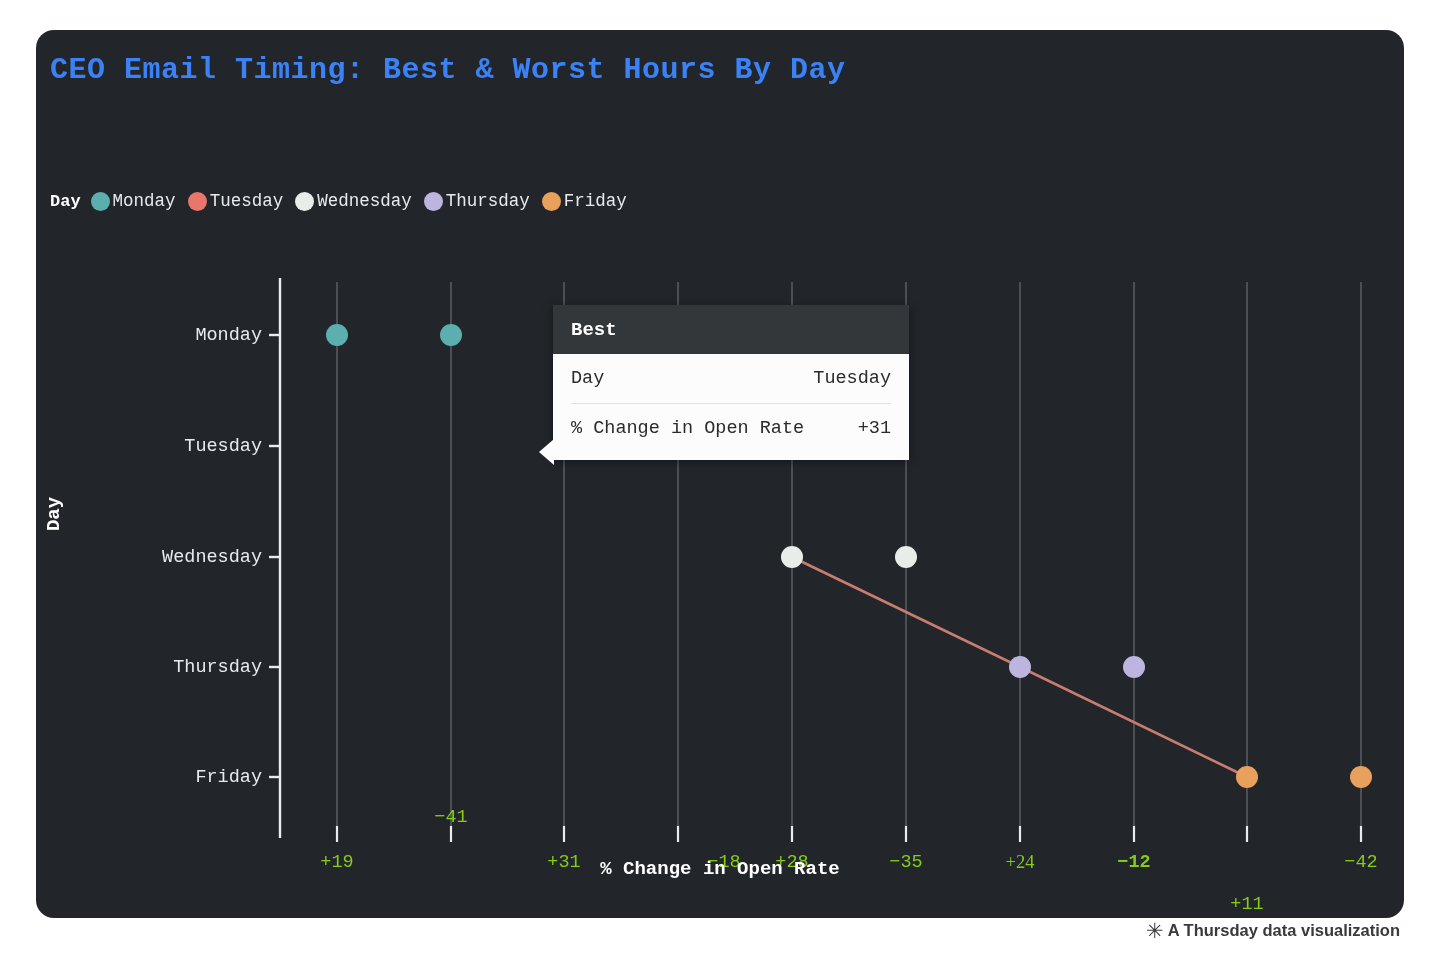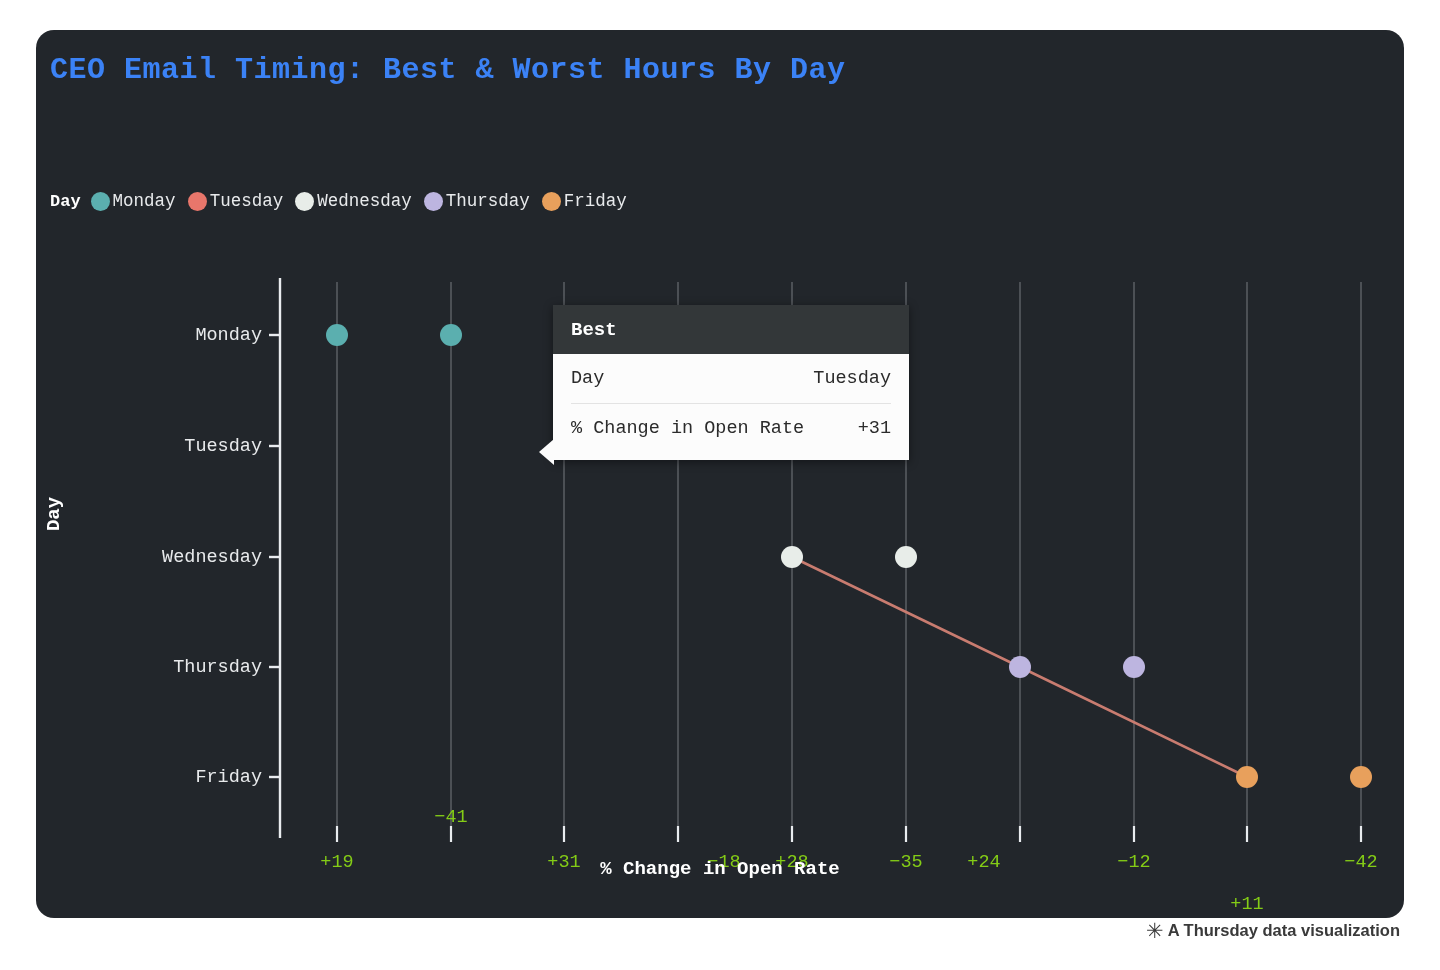--- a/index.html
+++ b/index.html
@@ -190,22 +190,22 @@
           <div class="ylabel-text" style="top: 637px; right: 1142px;">Thursday</div>
           <div class="ylabel-text" style="top: 747px; right: 1142px;">Friday</div>
         </div>
       <div id="x-labels">
           <div class="xtick-text" style="left: 301px; top: 822px;">+19</div>
           <div class="xtick-text" style="left: 415px; top: 777px;">−41</div>
           <div class="xtick-text" style="left: 528px; top: 822px;">+31</div>
           <div class="xtick-text" style="left: 642px; top: 822px; margin-left: 46px;">−18</div>
           <div class="xtick-text" style="left: 756px; top: 822px;">+28</div>
           <div class="xtick-text" style="left: 870px; top: 822px;">−35</div>
-          <div class="xtick-text" style="left: 948px; top: 822px;">+24</div>
-          <div class="xtick-text" style="left: 1098px; top: 822px;">−12</div>
+          <div class="xtick-text" style="left: 984px; top: 822px; font-family: Liberation Serif, serif;">+24</div>
+          <div class="xtick-text" style="left: 1098px; top: 822px; font-weight: bold;">−12</div>
           <div class="xtick-text" style="left: 1211px; top: 822px; margin-top: 42px;">+11</div>
           <div class="xtick-text" style="left: 1325px; top: 822px;">−42</div>
         </div>
       <div class="axis-title-x">% Change in Open Rate</div>
       <div class="axis-title-y">Day</div>
     </div>
 
     <div class="tooltip">
       <div class="tooltip-arrow"></div>
       <div class="tooltip-header">Best</div>

